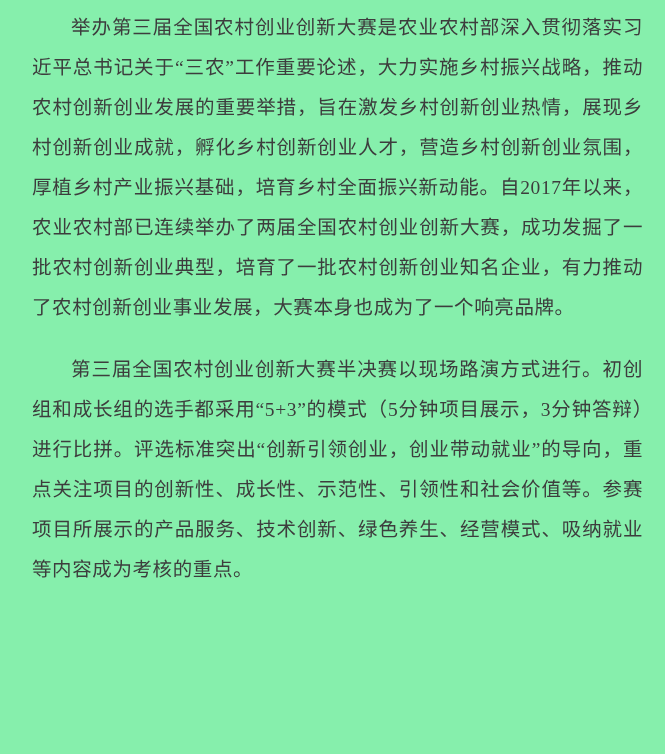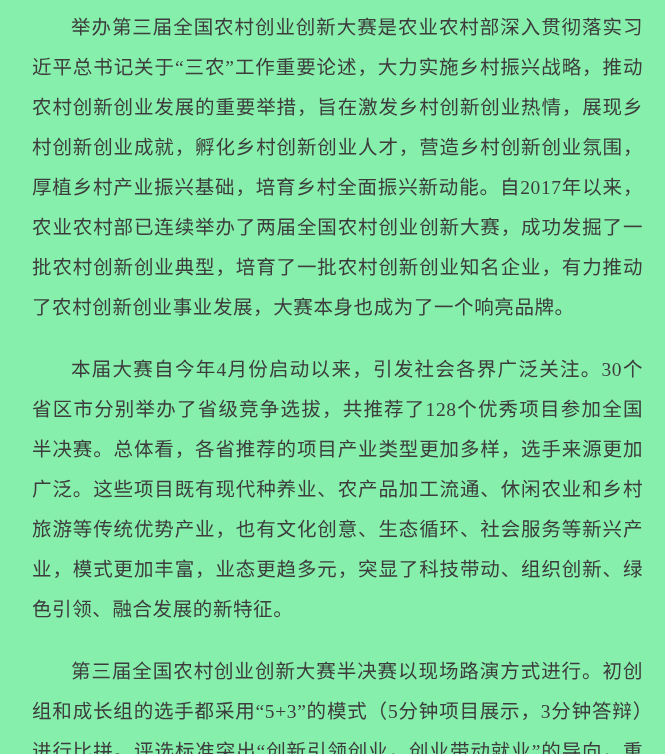--- a/index.html
+++ b/index.html
@@ -37,16 +37,15 @@
   p.para:last-child {
     margin-bottom: 0;
   }
 </style>
 </head>
 <body>
 
 <div class="page">
   <div class="doc-body">
     <p class="para">举办第三届全国农村创业创新大赛是农业农村部深入贯彻落实习近平总书记关于“三农”工作重要论述，大力实施乡村振兴战略，推动农村创新创业发展的重要举措，旨在激发乡村创新创业热情，展现乡村创新创业成就，孵化乡村创新创业人才，营造乡村创新创业氛围，厚植乡村产业振兴基础，培育乡村全面振兴新动能。自2017年以来，农业农村部已连续举办了两届全国农村创业创新大赛，成功发掘了一批农村创新创业典型，培育了一批农村创新创业知名企业，有力推动了农村创新创业事业发展，大赛本身也成为了一个响亮品牌。</p>
-    <p class="para">本届大赛自今年4月份启动以来，引发社会各界广泛关注。30个省区市分别举办了省级竞争选拔，共推荐了128个优秀项目参加全国半决赛。总体看，各省推荐的项目产业类型更加多样，选手来源更加广泛。这些项目既有现代种养业、农产品加工流通、休闲农业和乡村旅游等传统优势产业，也有文化创意、生态循环、社会服务等新兴产业，模式更加丰富，业态更趋多元，突显了科技带动、组织创新、绿色引领、融合发展的新特征。</p>
     <p class="para">第三届全国农村创业创新大赛半决赛以现场路演方式进行。初创组和成长组的选手都采用“5+3”的模式（5分钟项目展示，3分钟答辩）进行比拼。评选标准突出“创新引领创业，创业带动就业”的导向，重点关注项目的创新性、成长性、示范性、引领性和社会价值等。参赛项目所展示的产品服务、技术创新、绿色养生、经营模式、吸纳就业等内容成为考核的重点。</p>
   </div>
 </div>
 
 </body></html>

